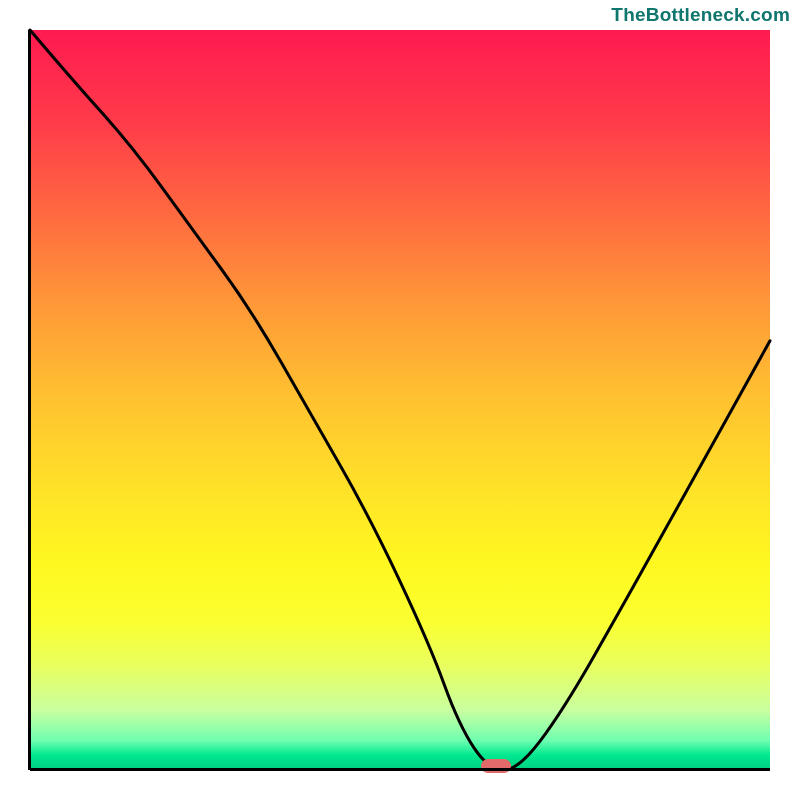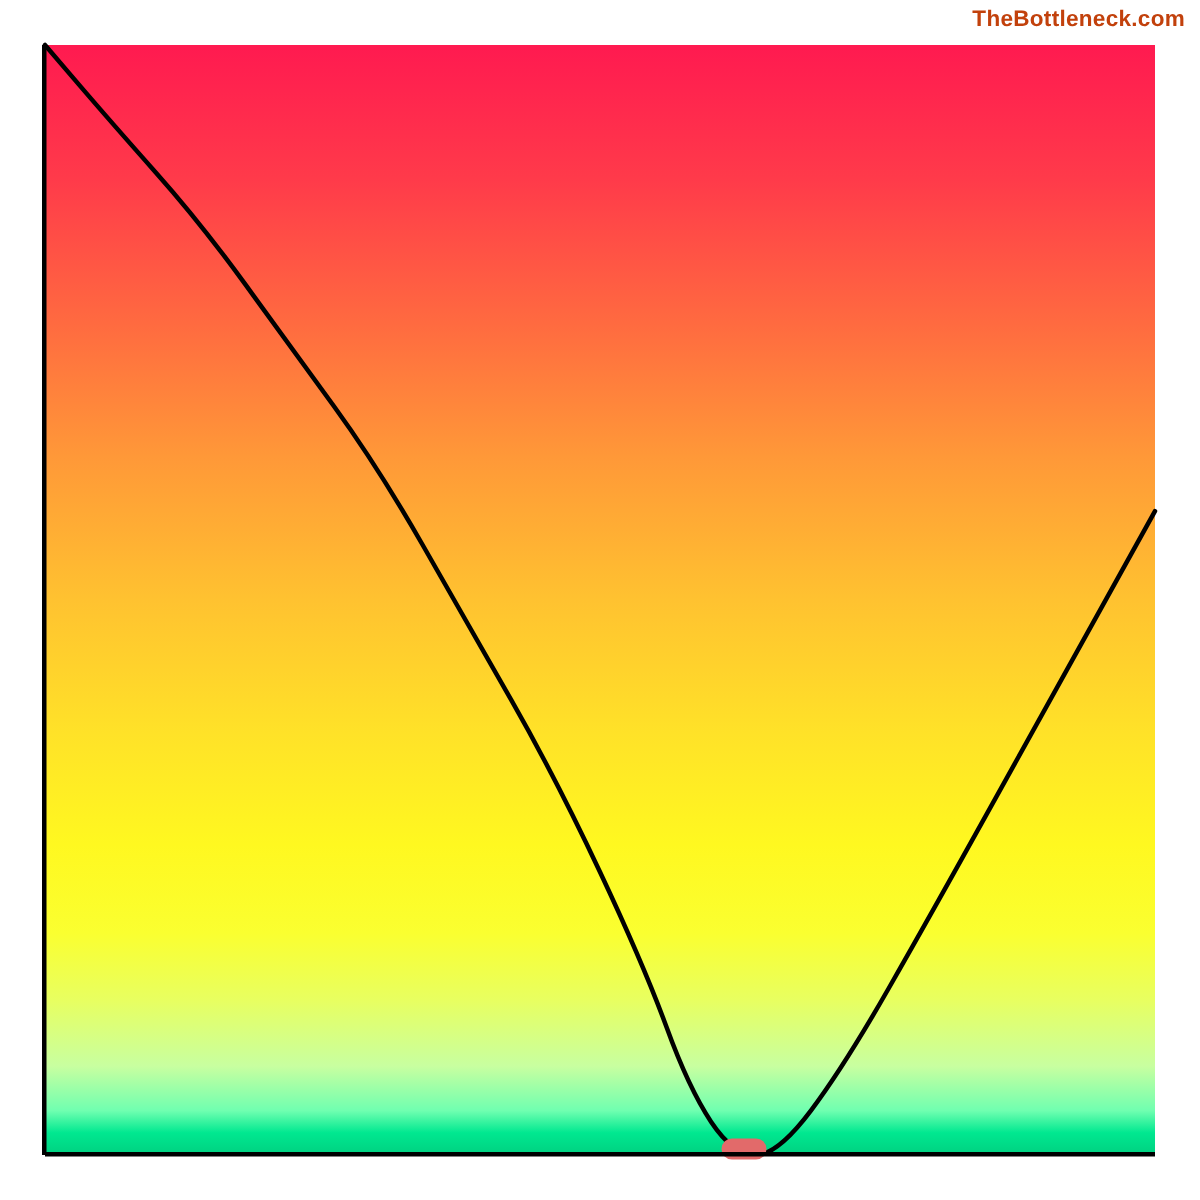--- a/index.html
+++ b/index.html
@@ -59,23 +59,23 @@
     top: 30px;
     width: 740px;
     height: 740px;
     overflow: visible;
   }
   .watermark {
     position: absolute;
     top: 4px;
     right: 10px;
     font-family: Arial, Helvetica, sans-serif;
-    font-size: 15px;
+    font-size: 19px;
     font-weight: 600;
-    color: #c2410c;
+    color: #0f766e;
     letter-spacing: 0.2px;
   }
   .minimum-marker {
     position: absolute;
     width: 30px;
     height: 14px;
     border-radius: 7px;
     background: #e26a6a;
     transform: translate(-50%, -50%);
   }

